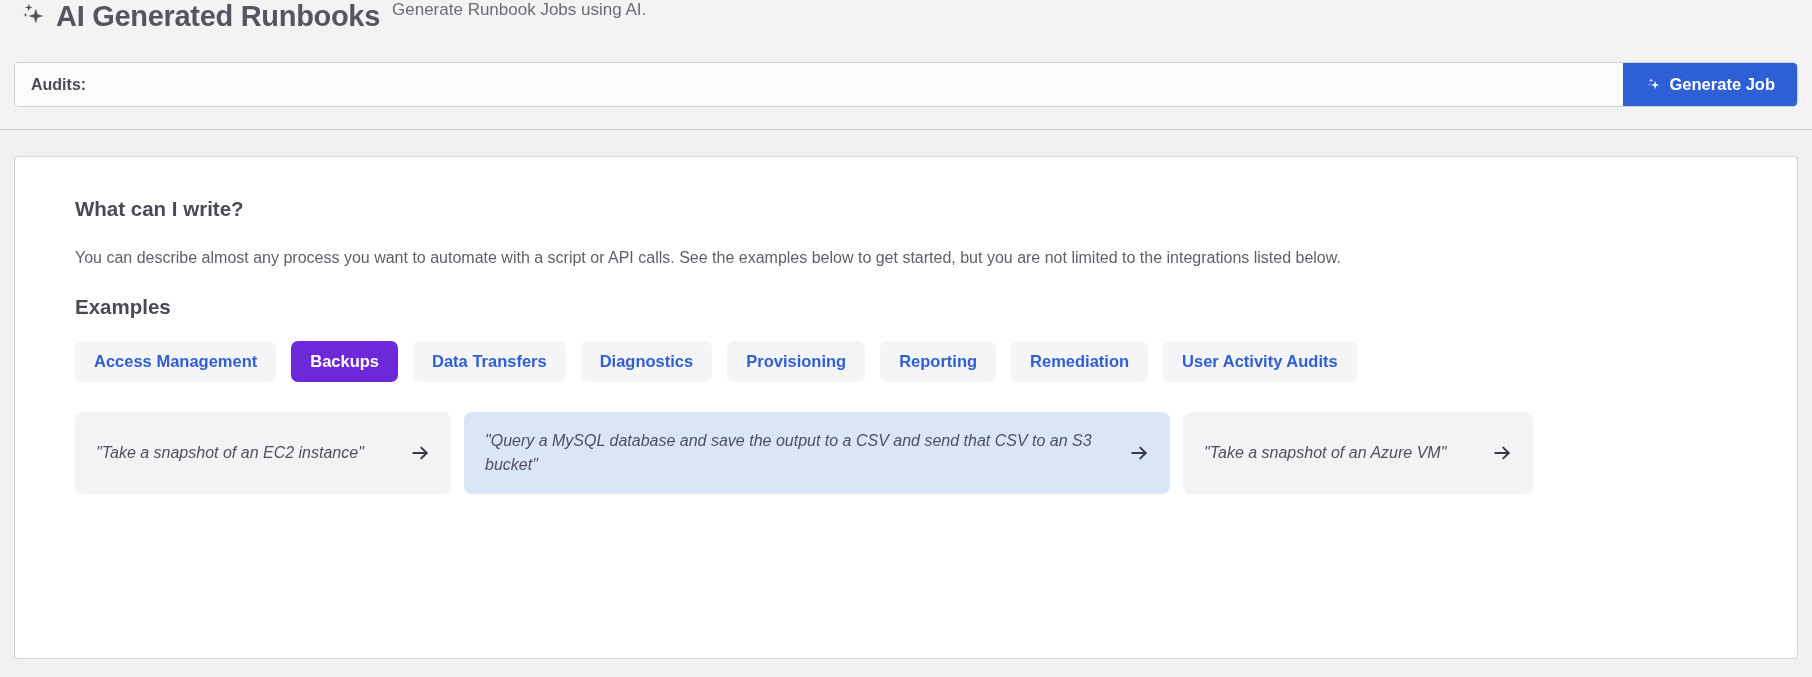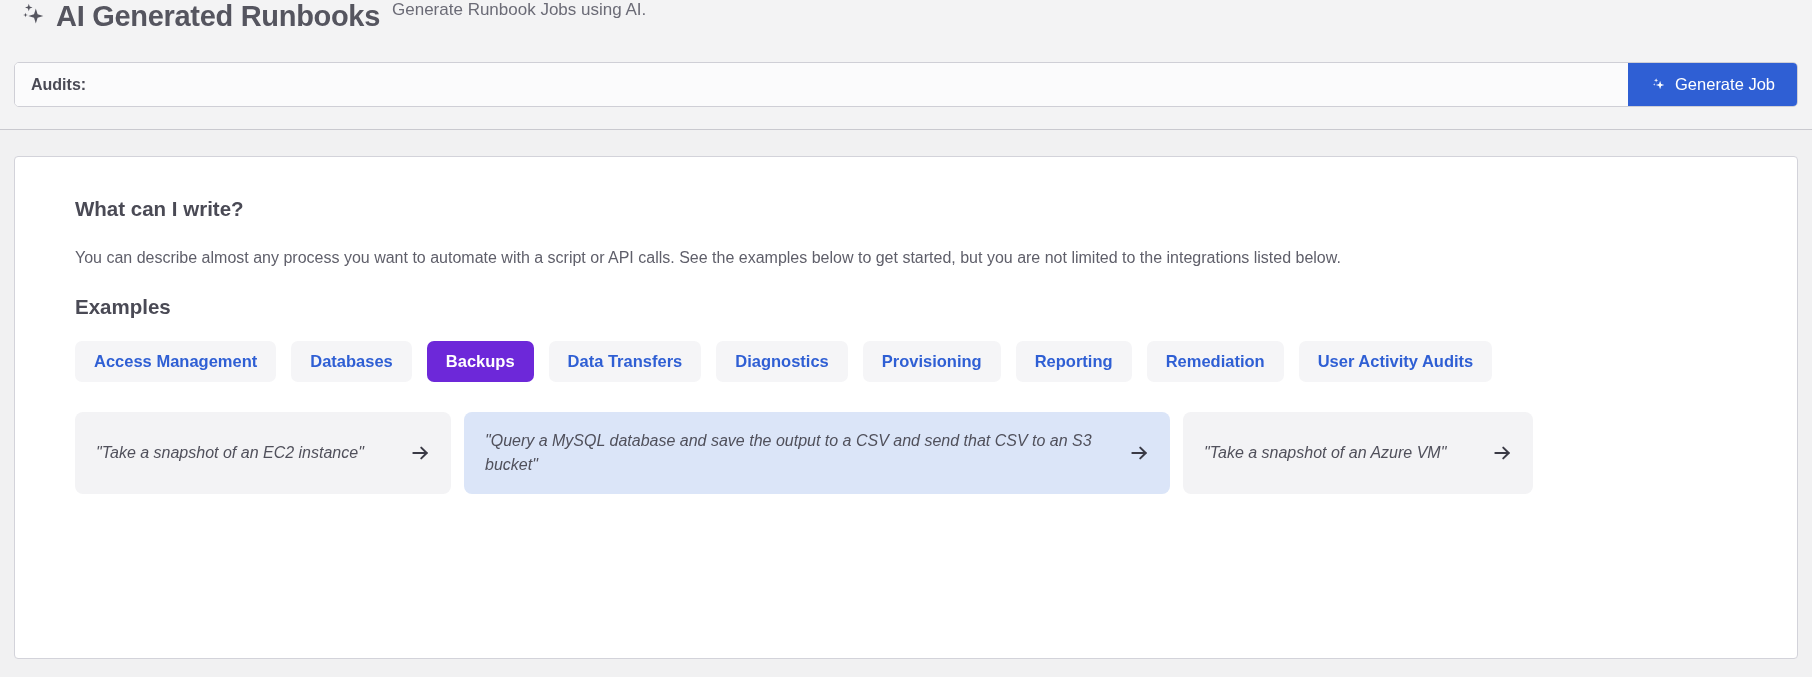--- a/index.html
+++ b/index.html
@@ -87,21 +87,21 @@
     background: #2f5fd4;
     color: #ffffff;
     border: none;
     display: flex;
     align-items: center;
     justify-content: center;
     gap: 8px;
     padding: 0 22px;
     font-family: "Liberation Sans", sans-serif;
     font-size: 16.5px;
-    font-weight: normal;
+    font-weight: bold;
     cursor: pointer;
   }
   .generate-btn .btn-sparkle {
     width: 17px; height: 17px;
     display: block;
     color: #ffffff;
   }
 
   
   .main-wrap {
@@ -230,21 +230,20 @@
   <div class="content-card">
 
     <h2 class="section-heading">What can I write?</h2>
 
     <p class="section-desc">You can describe almost any process you want to automate with a script or API calls. See the examples below to get started, but you are not limited to the integrations listed below.</p>
 
     <h3 class="examples-heading">Examples</h3>
 
     <div class="chip-row" id="chip-row">
         <button class="chip"><span>Access Management</span></button>
-        <button class="chip"><span>Databases</span></button>
         <button class="chip selected"><span>Backups</span></button>
         <button class="chip"><span>Data Transfers</span></button>
         <button class="chip"><span>Diagnostics</span></button>
         <button class="chip"><span>Provisioning</span></button>
         <button class="chip"><span>Reporting</span></button>
         <button class="chip"><span>Remediation</span></button>
         <button class="chip"><span>User Activity Audits</span></button>
       </div>
 
     <div class="example-row" id="example-row">

